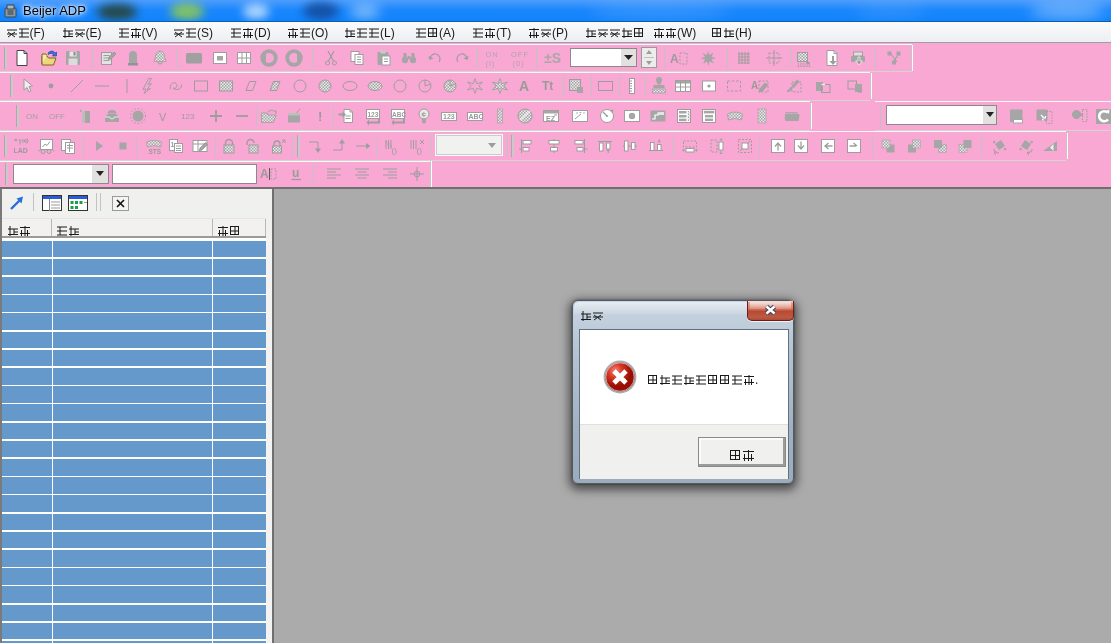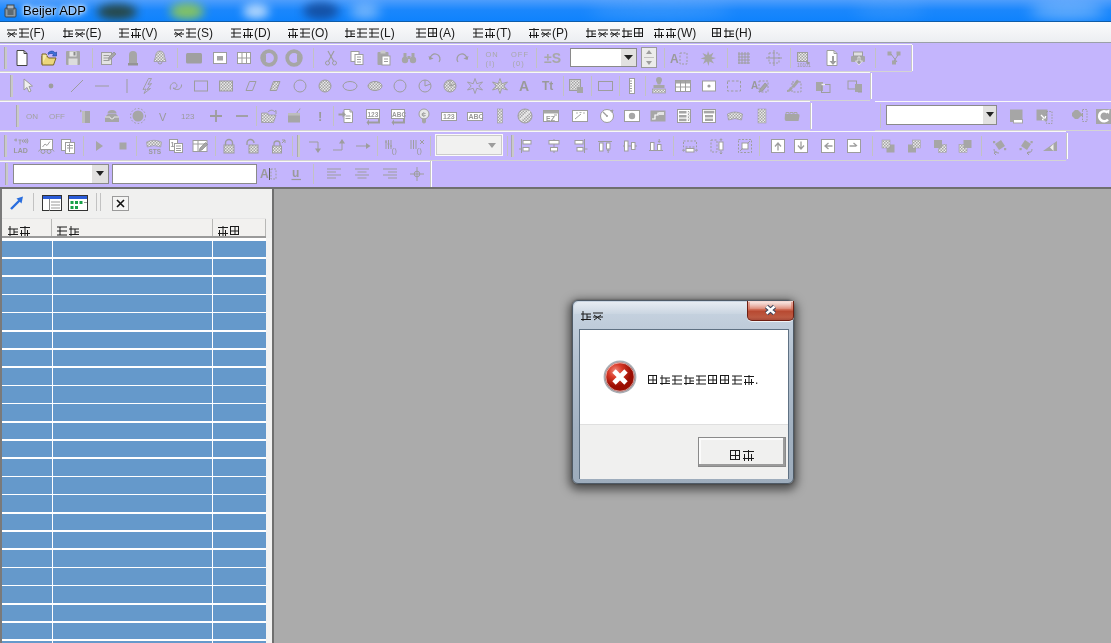--- a/index.html
+++ b/index.html
@@ -1,14 +1,14 @@
 <!DOCTYPE html>
 <html><head><meta charset="utf-8"><style>
 html,body{margin:0;padding:0}body{font-family:"Liberation Sans",sans-serif}
-#w{position:relative;width:1111px;height:643px;overflow:hidden;background:#c4b5fd}
+#w{position:relative;width:1111px;height:643px;overflow:hidden;background:#f9a8d4}
 .ab{position:absolute}
 .sep{position:absolute;width:1px;background:#c2c2c2}
 .grip{position:absolute;width:2px;background:#c9c9c9;border-left:1px solid #aaa}
 .ic{position:absolute}
 .wfield{position:absolute;background:#fff;border:1px solid #8a8a8a}
 </style></head><body>
 <div id="w">
 <svg width="0" height="0" style="position:absolute">
       <defs>
         <pattern id="h" width="3" height="3" patternUnits="userSpaceOnUse">

